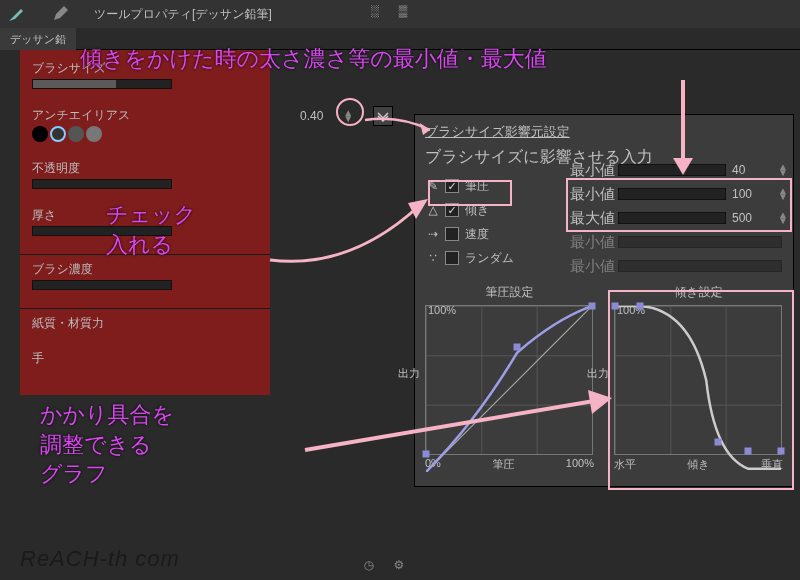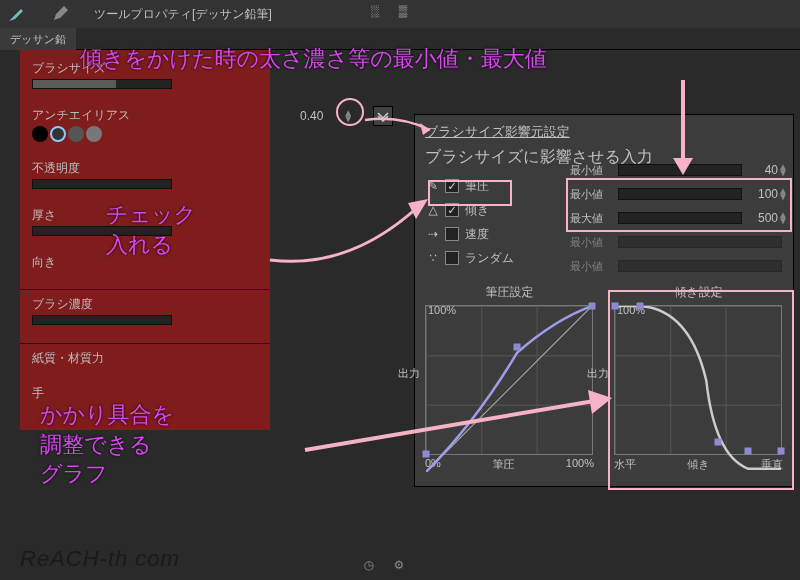--- a/index.html
+++ b/index.html
@@ -88,28 +88,28 @@
     display:inline-flex;align-items:center;justify-content:center;
   }
   .chk.on::after { content:"✓"; color:#ddd; font-size:11px; line-height:1;}
   .src-name { width:64px; }
   .minmax-grid {
     position:absolute;
     left:570px; top:158px;
     width:218px;
   }
   .mm-row { display:flex; align-items:center; height:24px;}
-  .mm-label { width:48px; font-size:11px;}
+  .mm-label { width:48px; font-size:15px;}
   .mm-track {
     flex:1; height:12px;
     background:#222; border:1px solid #111;
     position:relative; margin-right:6px;
   }
   .mm-fill { height:100%; background:#5a5a5a;}
-  .mm-val { width:30px; text-align:right; margin-right:0;}
+  .mm-val { width:30px; text-align:left; margin-right:16px;}
   .spin { width:10px; color:#888; font-size:10px; line-height:6px;}
   .graphs {
     width:100%;
     display:flex; gap:20px;
     margin-top:14px;
   }
   .graph {
     width:170px;
     text-align:center;
   }
@@ -195,23 +195,20 @@
         <span class="sw" style="background:#777"></span>
       </div>
     </div>
     <div class="prop-row">
       <div class="prop-label">不透明度</div>
       <div class="prop-slider thin"></div>
     </div>
     <div class="prop-row">
       <div class="prop-label">厚さ</div>
       <div class="prop-slider thin"></div>
-    </div>
-    <div class="prop-row">
-      <div class="prop-label">向き</div>
     </div>
     <div class="section-divider"></div>
     <div class="prop-row">
       <div class="prop-label">ブラシ濃度</div>
       <div class="prop-slider thin"></div>
     </div>
     <div class="section-divider"></div>
     <div class="prop-row">
       <div class="prop-label">紙質・材質力</div>
     </div>

